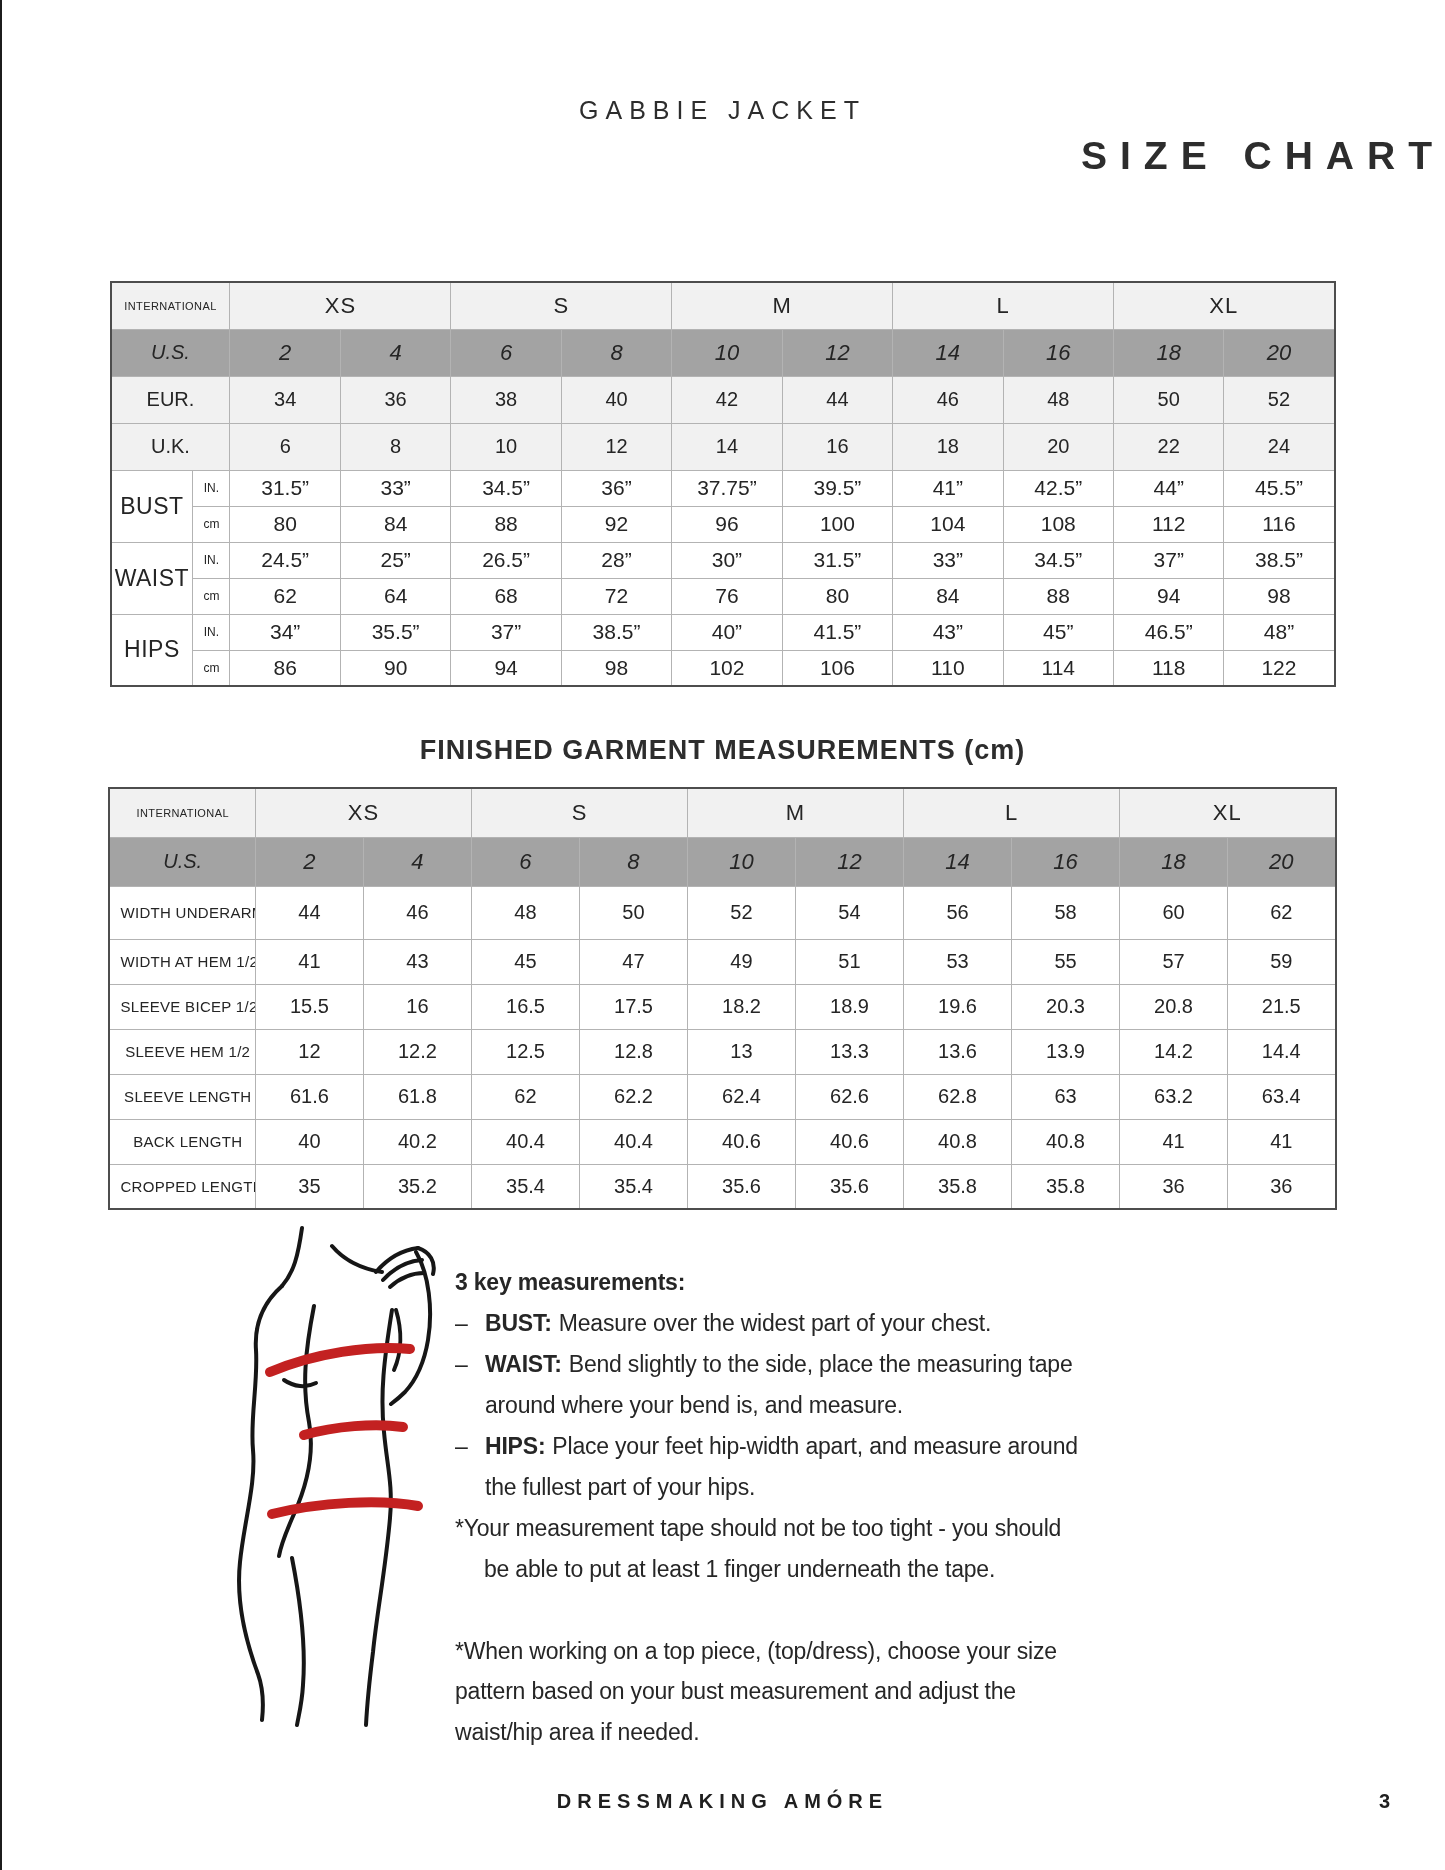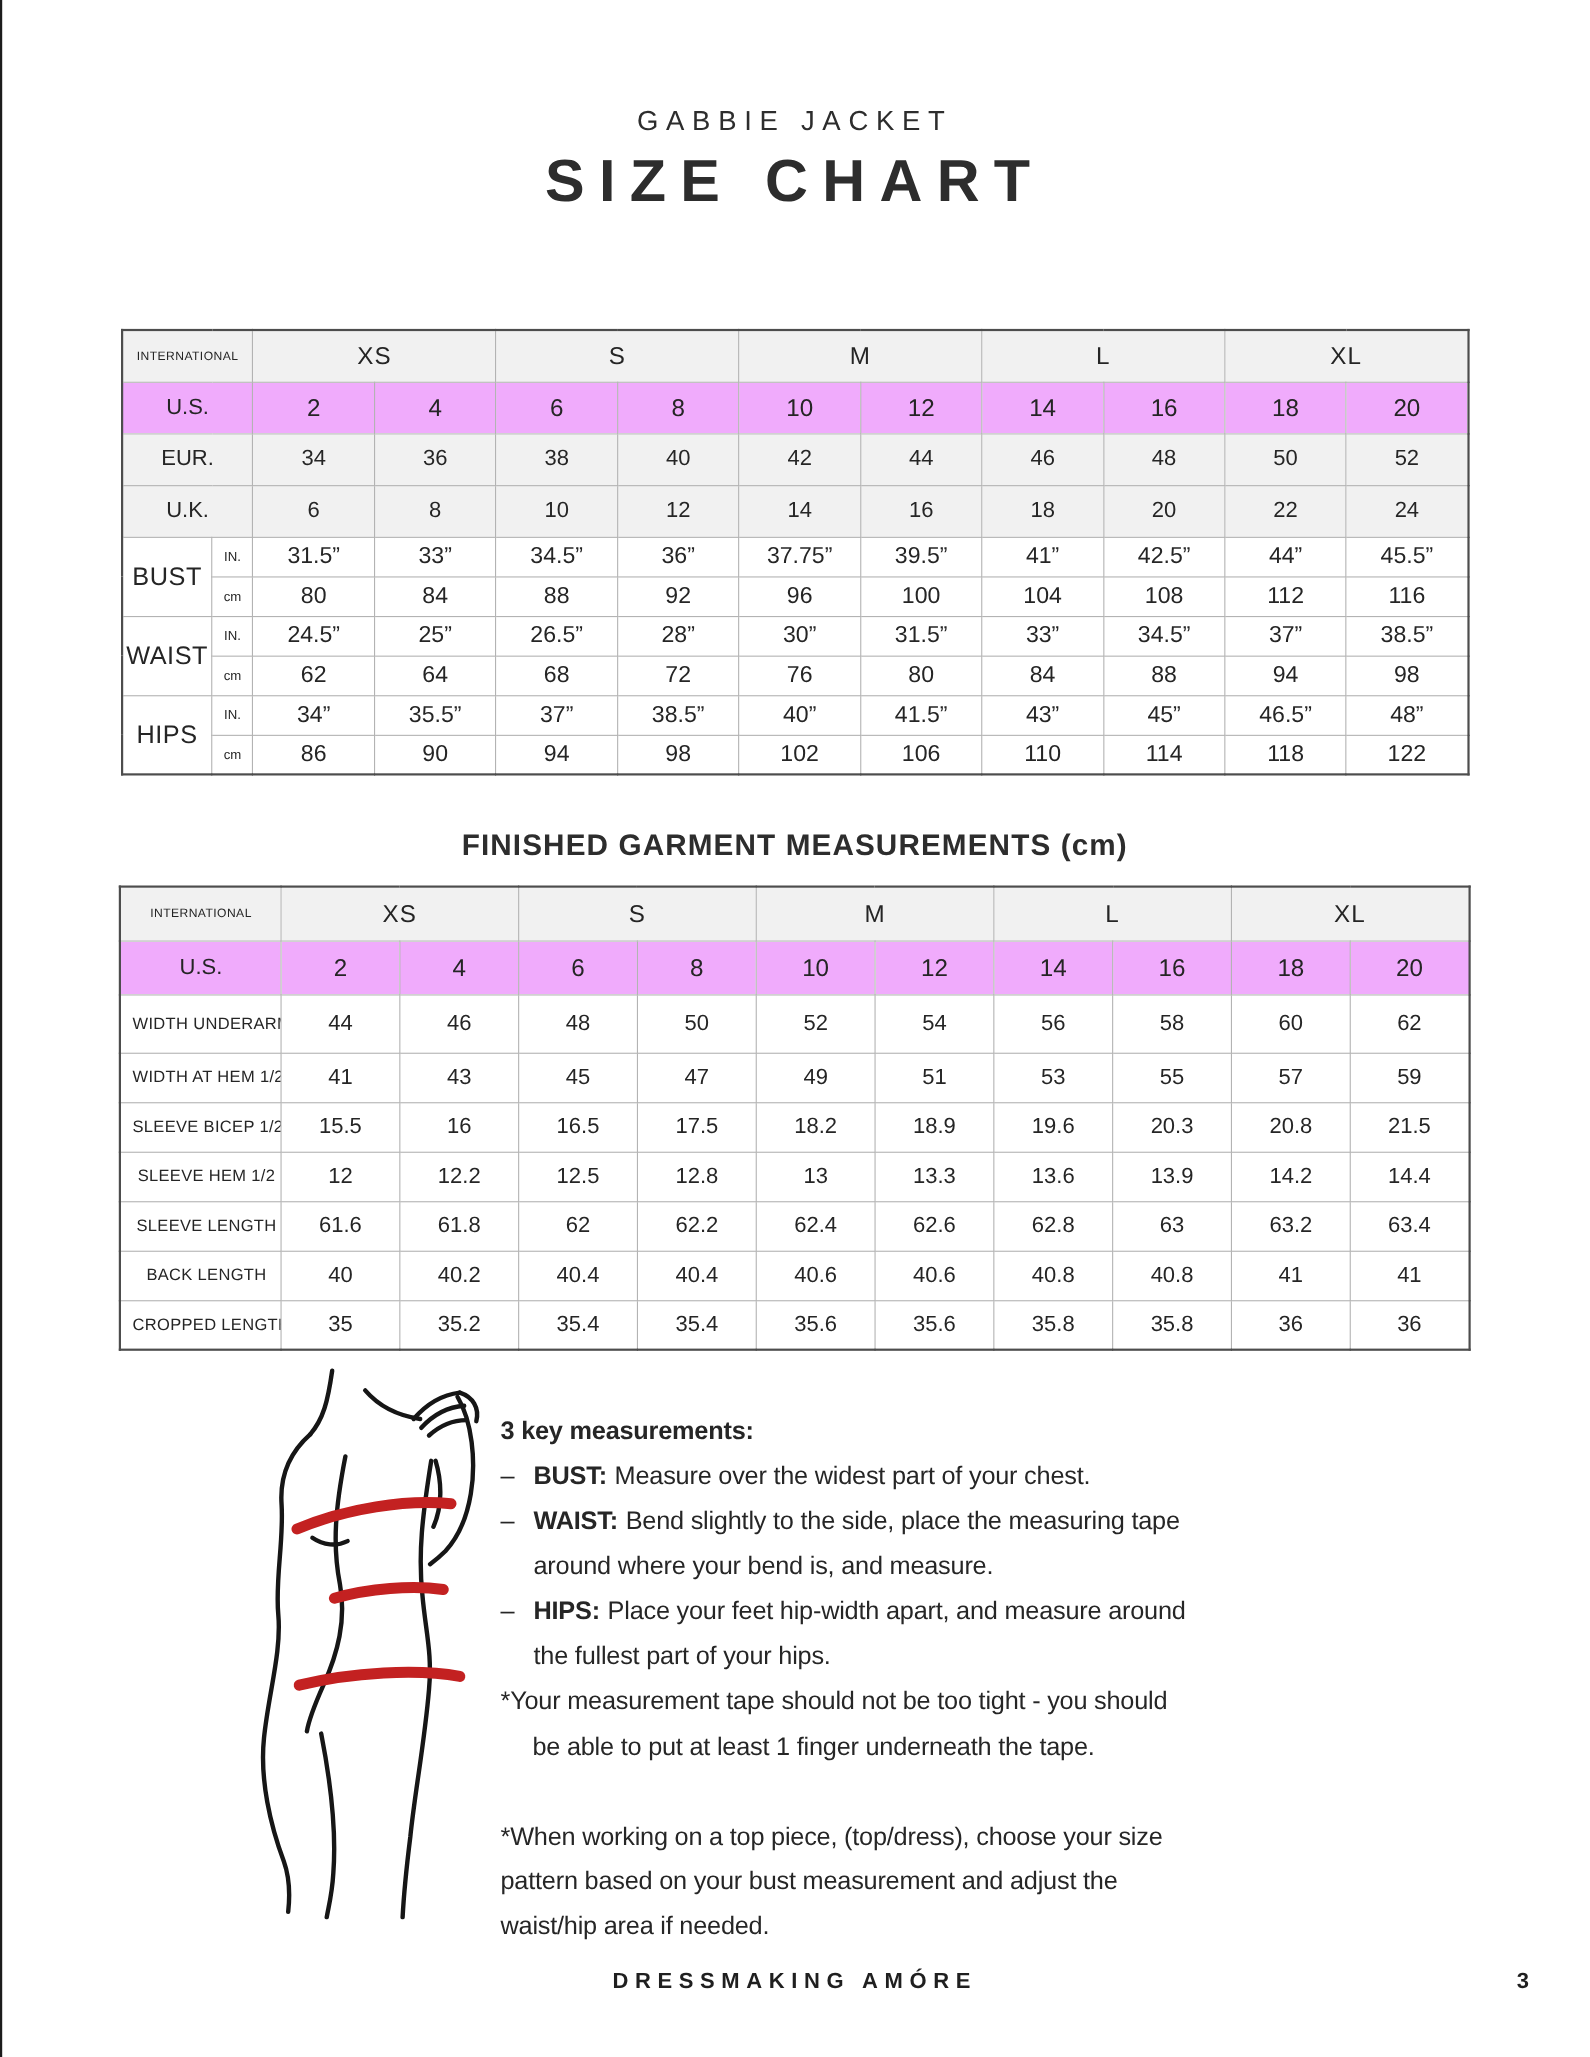--- a/index.html
+++ b/index.html
@@ -6,40 +6,40 @@
   html,body { background:#fff; }
   body {
     width:1445px; height:1870px;
     font-family:"Liberation Sans", sans-serif;
     color:#2a2a2a;
   }
   .page { position:relative; width:1445px; height:1870px; background:#fff; overflow:hidden; }
   .edge-line { position:absolute; left:0; top:0; width:2px; height:100%; background:#1c1c1c; }
 
   .product-name { padding-top:96px; text-align:center; font-size:25px; font-weight:400; letter-spacing:7px; color:#2d2d2d; }
-  .page-title   { margin-top:9px; text-align:center; font-size:54px; font-weight:700; letter-spacing:13px; color:#2d2d2d; }
+  .page-title   { margin-top:9px; text-align:right; font-size:39px; font-weight:700; letter-spacing:13px; color:#2d2d2d; }
   .section-title{ margin-top:48px; text-align:center; font-size:27px; font-weight:700; letter-spacing:1px; color:#2d2d2d; }
 
   table.tbl { border-collapse:collapse; table-layout:fixed; width:1226px; border:2px solid #4d4d4d; }
   .t1 { margin:103px auto 0; }
   .t2 { margin:21px auto 0; }
   .tbl th, .tbl td {
     border:1px solid #b3b3b3;
     text-align:center; vertical-align:middle;
     font-weight:400; color:#252525;
     overflow:hidden; white-space:nowrap;
   }
   .t1 tr.hr { height:47px; }
   .t1 tr.sr { height:36px; }
   .t2 tr.hr { height:49px; }
   .t2 tr.r1 { height:53px; }
   .t2 tr.dr { height:45px; }
 
   .gray { background:#f1f1f1; }
-  .blue { background:#f0abfc; }
+  .blue { background:#a3a3a3;font-style:italic; }
   .gb  { border-left:2px solid #4d4d4d; }   
   .gbl { border-left:2px solid #4d4d4d; border-right:2px solid #4d4d4d; } 
   .dkb { border-bottom:2px solid #4d4d4d; } 
 
   .corner  { font-size:11px; font-weight:700; letter-spacing:.4px; }
   .intl    { font-size:22px; font-weight:400; letter-spacing:1px; }
   .convlbl { font-size:20px; font-weight:700; }
   .usval   { font-size:22px; font-weight:700; }
   .convval { font-size:20px; }
   .bodylbl { font-size:23px; font-weight:700; letter-spacing:.5px; }

